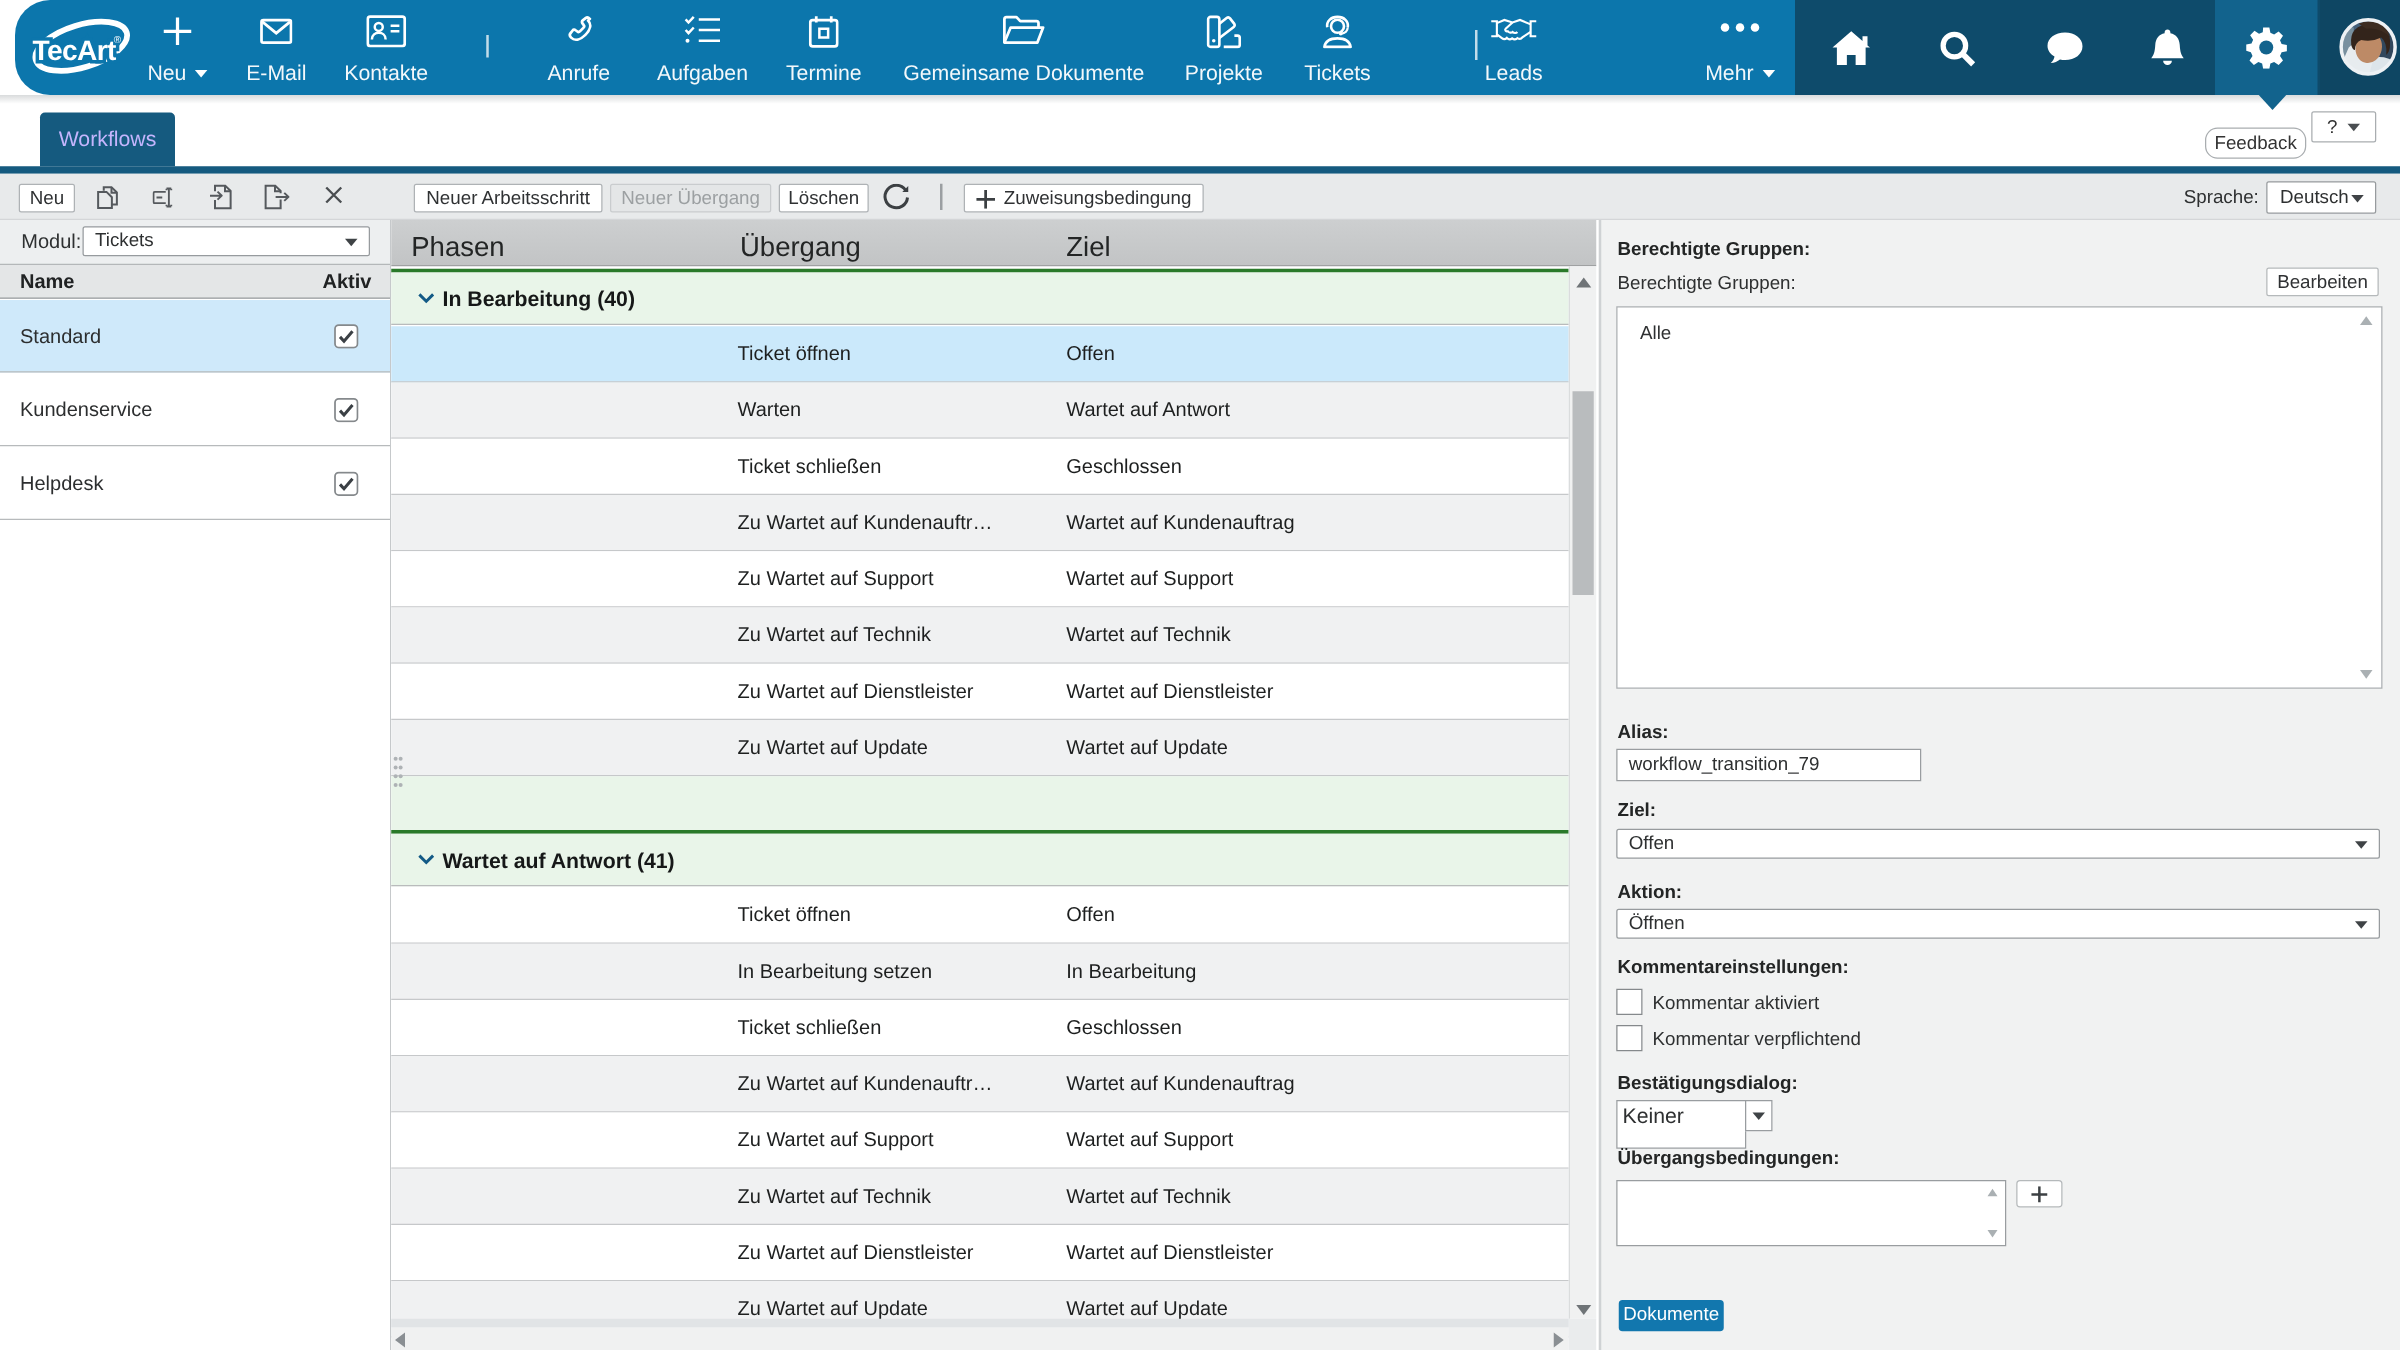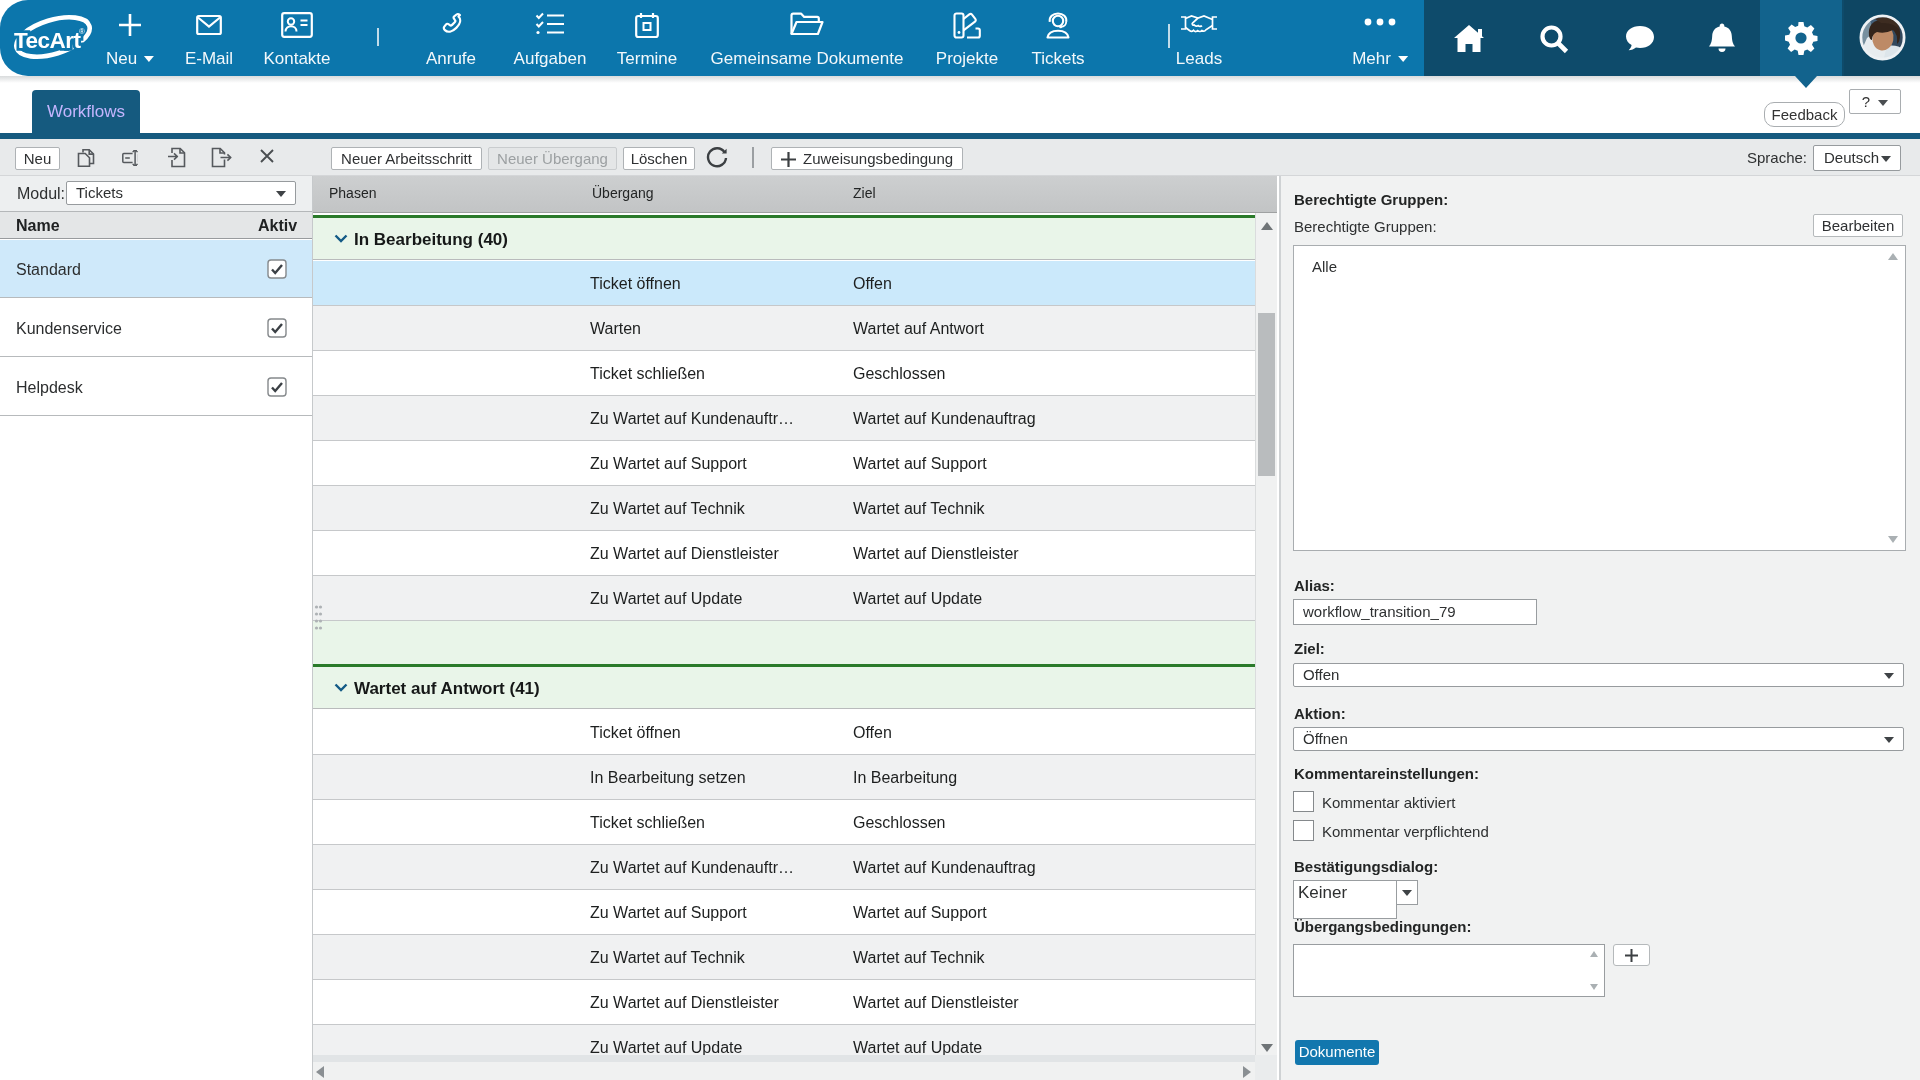--- a/index.html
+++ b/index.html
@@ -3,21 +3,21 @@
 <meta charset="utf-8">
 <title>Workflows</title>
 <style>
   * { margin:0; padding:0; box-sizing:border-box; }
   html,body { width:1920px; height:1080px; overflow:hidden; background:#fff;
     font-family:"Liberation Sans", sans-serif; }
   #app { position:relative; width:1920px; height:1080px; }
   .abs { position:absolute; }
 
   
-  #topbar { left:0; top:0; width:1712px; height:76px; background:#0c76ac; z-index:5;border-radius:28px; }
+  #topbar { left:12px; top:0; width:1712px; height:76px; background:#0c76ac; z-index:5;border-radius:28px; }
   #topbar .seg-dark { position:absolute; left:1424px; top:0; width:496px; height:76px; background:#0e4b6b; }
   #topbar .seg-gear { position:absolute; left:1760px; top:0; width:82px; height:76px; background:#12638d; }
   #topbar .seg-ava  { position:absolute; left:1844px; top:0; width:76px; height:76px; background:#0e4663; }
   #gear-pointer { position:absolute; z-index:30; left:1795px; top:76px; width:0; height:0;
     border-left:11px solid transparent; border-right:11px solid transparent; border-top:12px solid #12638d; }
   .nav { position:absolute; top:0; height:76px; color:#fff; text-align:center; }
   .nav .ic { position:absolute; left:50%; transform:translateX(-50%); top:12px; }
   .nav .lb { position:absolute; left:50%; transform:translateX(-50%); top:49px;
     font-size:17px; white-space:nowrap; color:#f3f8fb; }
   .navdiv { position:absolute; top:28px; width:2px; height:18px; background:rgba(255,255,255,.75); }
@@ -59,21 +59,21 @@
   #lhdr { position:absolute; left:0; top:35px; width:313px; height:28px; background:#e4e6e7;
     border-top:1px solid #b4b7b9; border-bottom:1px solid #989b9e; }
   #lhdr b { position:absolute; top:5px; font-size:16px; color:#202223; }
   .lrow { position:absolute; left:0; width:313px; height:58px; border-bottom:1px solid #b7babc; background:#fff; }
   .lrow.on { background:#cfe9fa; }
   .lrow span { position:absolute; left:16px; top:21px; font-size:16px; color:#2c2e2f; }
 
   
   #mhdr { position:absolute; left:0; top:0; width:964px; height:37px;
     background:linear-gradient(#cdcfd0,#c2c4c5); border-bottom:1px solid #9fa1a2; }
-  #mhdr span { position:absolute; top:9px; font-size:14px; color:#232525; }
+  #mhdr span { position:absolute; top:9px; font-size:22px; color:#232525; }
   .greenline { position:absolute; left:0; width:942px; height:3px; background:#2a7a2a; }
   .grow { position:absolute; left:0; width:942px; background:#e9f5e9; }
   .grow .chev { position:absolute; left:21px; top:16px; }
   .grow b { position:absolute; left:41px; top:12px; font-size:17px; color:#161818; }
   .mrow { position:absolute; left:0; width:942px; height:45px; border-bottom:1px solid #c6c8ca; background:#fff; }
   .mrow.alt { background:#f0f1f2; }
   .mrow.on { background:#cbe9fb; }
   .mrow .c2 { position:absolute; left:277px; top:14px; font-size:16px; color:#1d1f1f; }
   .mrow .c3 { position:absolute; left:540px; top:14px; font-size:16px; color:#1d1f1f; }
 

